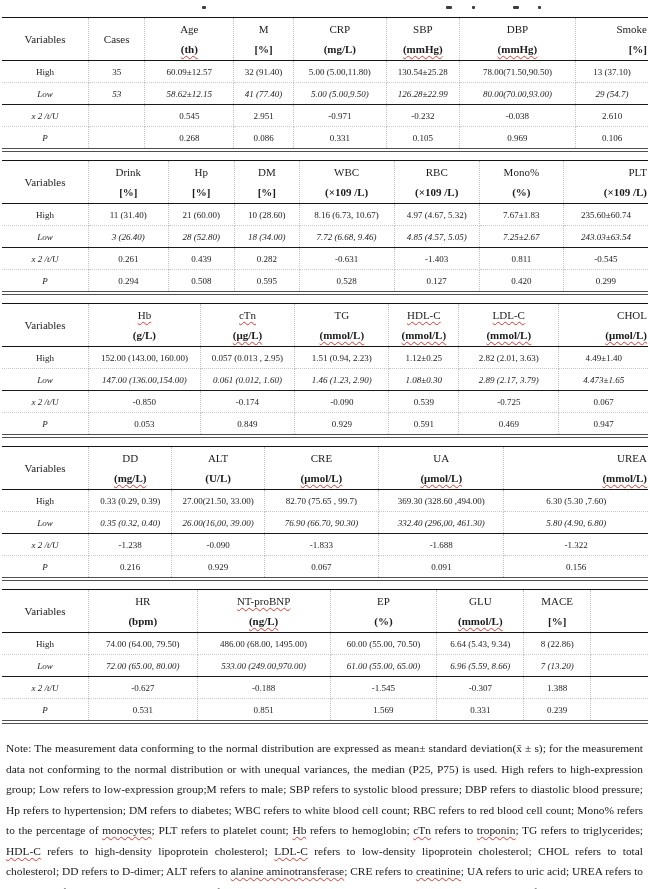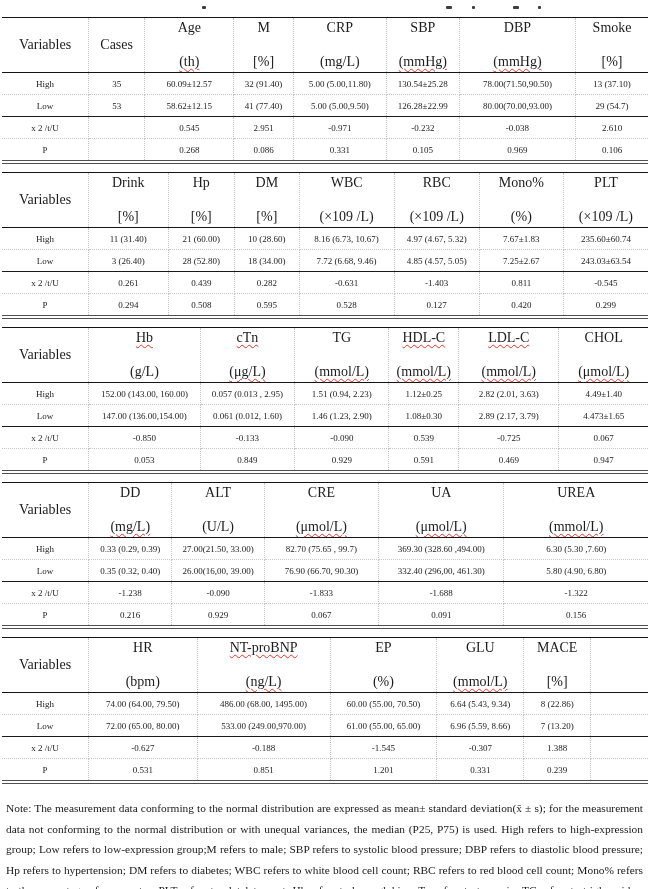--- a/index.html
+++ b/index.html
@@ -9,30 +9,30 @@
   .cap-strip{position:relative;height:17px;}
   .cap-mark{position:absolute;top:6px;height:3px;background:#3d3d3d;border-radius:1px;}
   .m1{left:200px;width:4px;}
   .m2{left:444px;width:6px;}
   .m3{left:470px;width:3px;}
   .m4{left:511px;width:6px;}
   .m5{left:536px;width:3px;}
   
   .tblock{border-bottom:4px double #4f4f4f;margin-bottom:8px;}
   table{width:100%;border-collapse:collapse;table-layout:fixed;border-top:1.5px solid #141414;}
-  th{font-weight:normal;font-size:14px;vertical-align:middle;text-align:center;
+  th{font-weight:normal;font-size:11px;vertical-align:middle;text-align:center;
      border-right:1px dotted #c4c4c4;border-bottom:1.5px solid #141414;height:38px;padding:2px 1px;}
-  th:last-child{border-right:none;}
-  .hu{margin-top:18px;}
+  th:last-child{border-right:none;text-align:right;}
+  .hu{margin-top:8px;font-weight:bold;}
   td{font-size:9px;text-align:center;vertical-align:middle;height:19px;padding:1px 2px;
      border-right:1px dotted #c4c4c4;white-space:nowrap;overflow:hidden;}
   td:last-child{border-right:none;}
   tr.r-high td, tr.r-chi td{border-bottom:1px dotted #c8c8c8;}
-  tr.r-low td{border-bottom:1.4px solid #1a1a1a;}
-  td.lab.it{}
+  tr.r-low td{border-bottom:1.4px solid #1a1a1a;font-style:italic;}
+  td.lab.it{font-style:italic;}
   
   .sq{text-decoration-line:underline;text-decoration-style:wavy;text-decoration-color:#e0362c;
       text-decoration-thickness:1px;text-underline-offset:2px;}
   
   .note{font-size:11.4px;line-height:1.8;text-align:justify;padding:6px 5px 0 4px;color:#191919;}
 </style>
 </head>
 <body>
 
 <div class="page">
@@ -283,21 +283,21 @@
               <td>147.00 (136.00,154.00)</td>
               <td>0.061 (0.012, 1.60)</td>
               <td>1.46 (1.23, 2.90)</td>
               <td>1.08±0.30</td>
               <td>2.89 (2.17, 3.79)</td>
               <td>4.473±1.65</td>
             </tr>
             <tr class="r-chi">
               <td class="lab it">x 2 /t/U</td>
               <td>-0.850</td>
-              <td>-0.133</td>
+              <td>-0.174</td>
               <td>-0.090</td>
               <td>0.539</td>
               <td>-0.725</td>
               <td>0.067</td>
             </tr>
             <tr class="r-p">
               <td class="lab it">P</td>
               <td>0.053</td>
               <td>0.849</td>
               <td>0.929</td>
@@ -447,21 +447,21 @@
               <td>-0.188</td>
               <td>-1.545</td>
               <td>-0.307</td>
               <td>1.388</td>
               <td></td>
             </tr>
             <tr class="r-p">
               <td class="lab it">P</td>
               <td>0.531</td>
               <td>0.851</td>
-              <td>1.201</td>
+              <td>1.569</td>
               <td>0.331</td>
               <td>0.239</td>
               <td></td>
             </tr>
           </tbody>
         </table>
       </div>
     </div>
 
   <div class="note">

